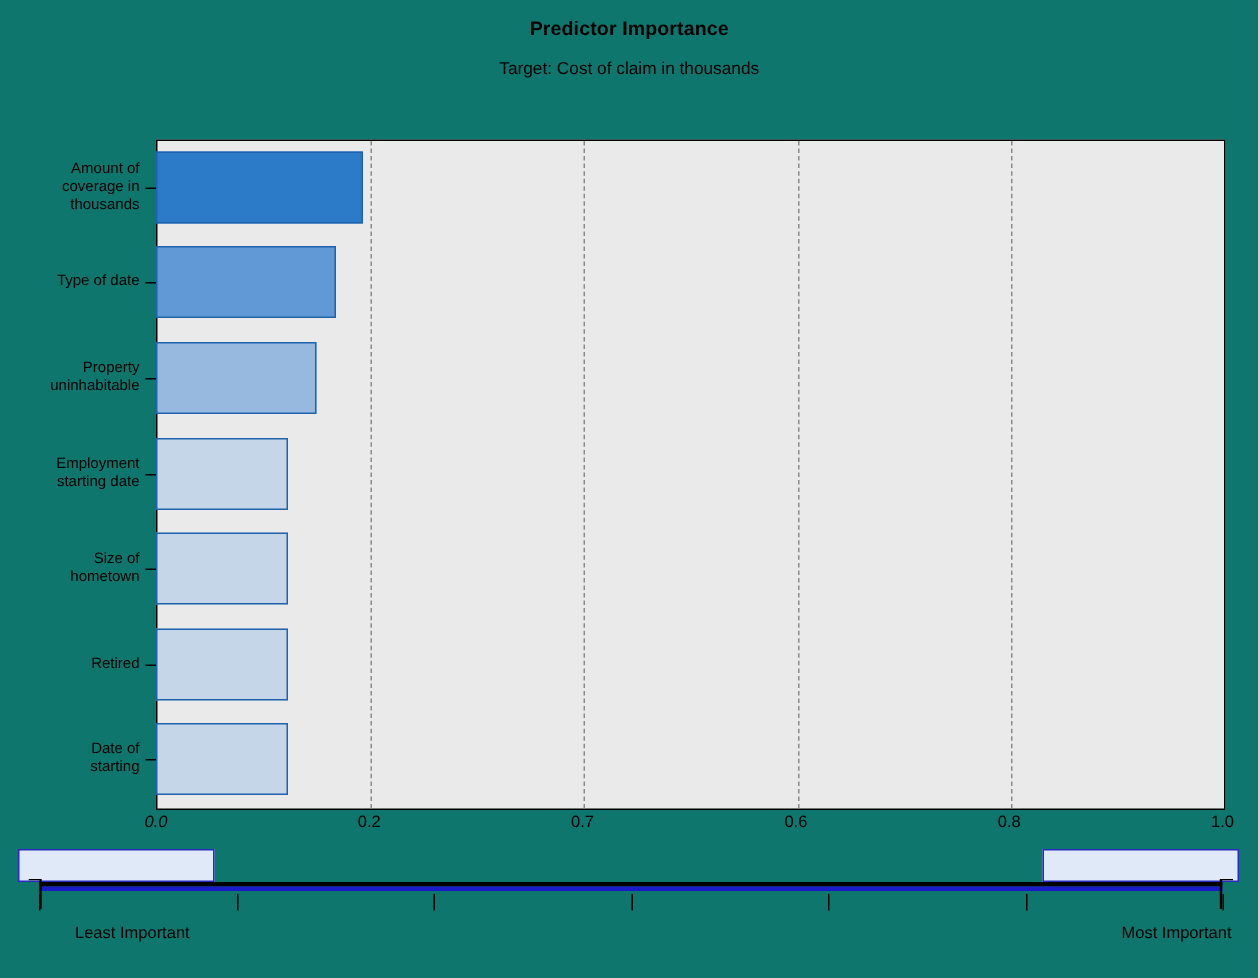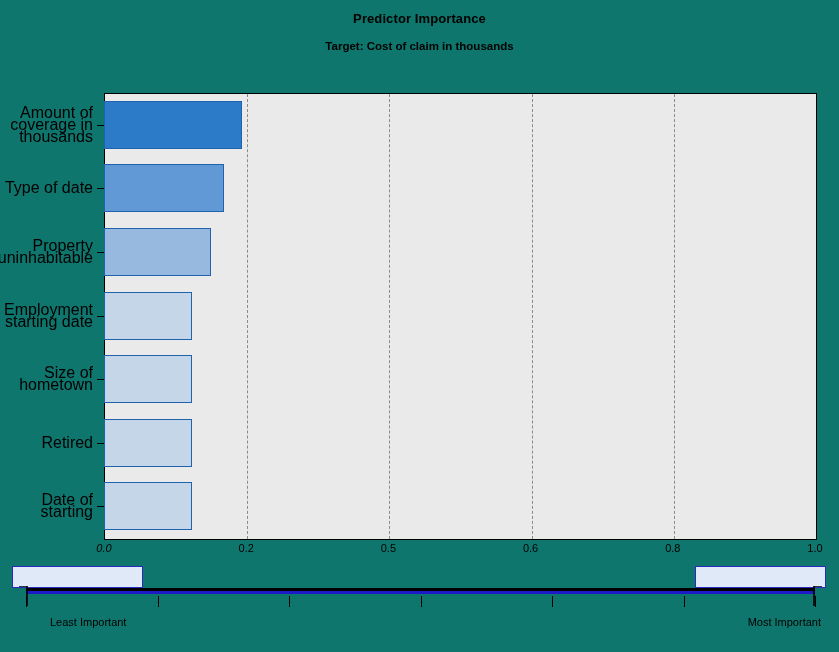--- a/index.html
+++ b/index.html
@@ -31,21 +31,21 @@
     color: #000000;
     letter-spacing: 0.1px;
   }
   .chart-subtitle {
     position: absolute;
     left: 0;
     top: 40px;
     width: 839px;
     text-align: center;
     font-size: 11.5px;
-    font-weight: bold;
+    font-weight: normal;
     color: #000000;
   }
 
   
   .plot-frame {
     position: absolute;
     left: 104px;
     top: 93px;
     width: 711px;
     height: 445px;
@@ -81,21 +81,21 @@
     position: absolute;
     left: 0;
     top: 93px;
     width: 104px;
     height: 445px;
   }
   .ylabel {
     position: absolute;
     right: 11px;
     text-align: right;
-    font-size: 16px;
+    font-size: 10px;
     line-height: 12px;
     color: #000000;
     white-space: pre-line;
     transform: translateY(-50%);
   }
   .ytick {
     position: absolute;
     right: 0;
     width: 7px;
     height: 0;
@@ -226,21 +226,21 @@
       <div class="ylabel" style="top: 349.643px;">Retired</div>
       <div class="ytick" style="top: 349.643px;"></div>
       <div class="ylabel" style="top: 413.214px;">Date of
 starting</div>
       <div class="ytick" style="top: 413.214px;"></div>
     </div>
 
   <div class="xlabels-layer" id="xlabels-layer">
       <div class="xlabel" style="left: 104px; font-style: italic;">0.0</div>
       <div class="xlabel" style="left: 246.2px;">0.2</div>
-      <div class="xlabel" style="left: 388.4px;">0.5</div>
+      <div class="xlabel" style="left: 388.4px;">0.7</div>
       <div class="xlabel" style="left: 530.6px;">0.6</div>
       <div class="xlabel" style="left: 672.8px;">0.8</div>
       <div class="xlabel" style="left: 815px;">1.0</div>
     </div>
 
   <div class="slider" id="slider">
     <div class="slider-track-outer"></div>
     <div class="slider-track-inner"></div>
   <div class="slider-handle" style="width: 131px; left: 12px;"></div>
       <div class="slider-pointer" style="left: 19px;"><svg width="14" height="20" viewBox="0 0 14 20">

